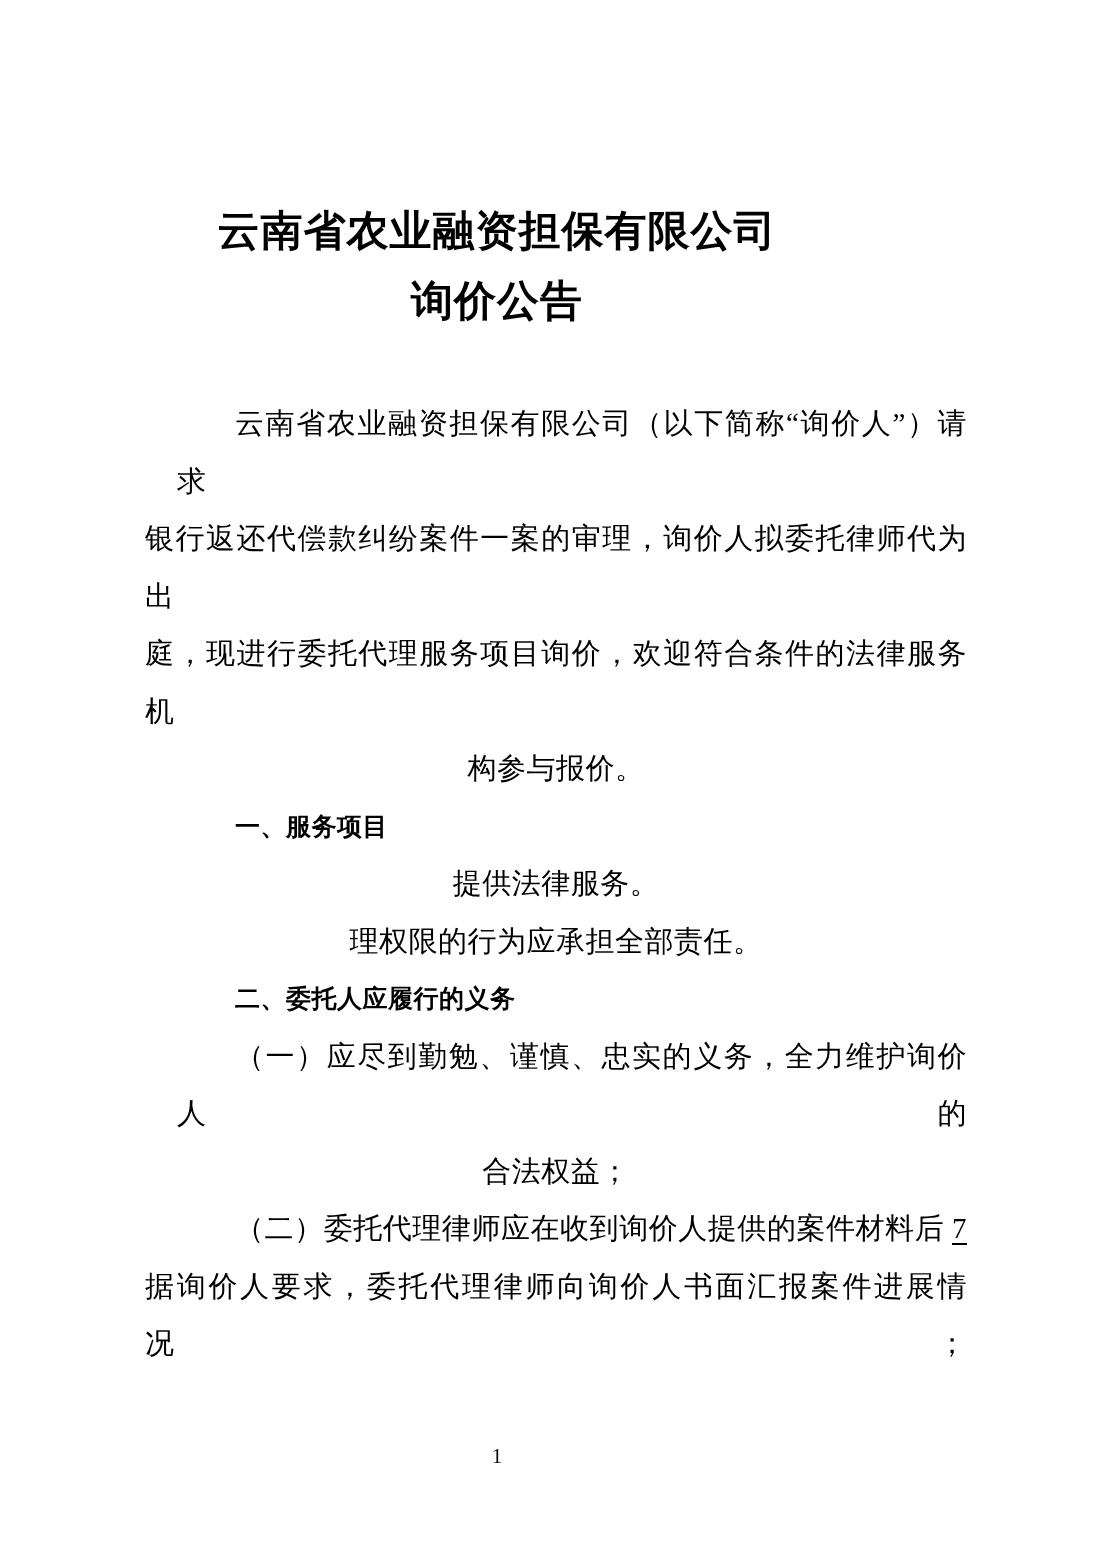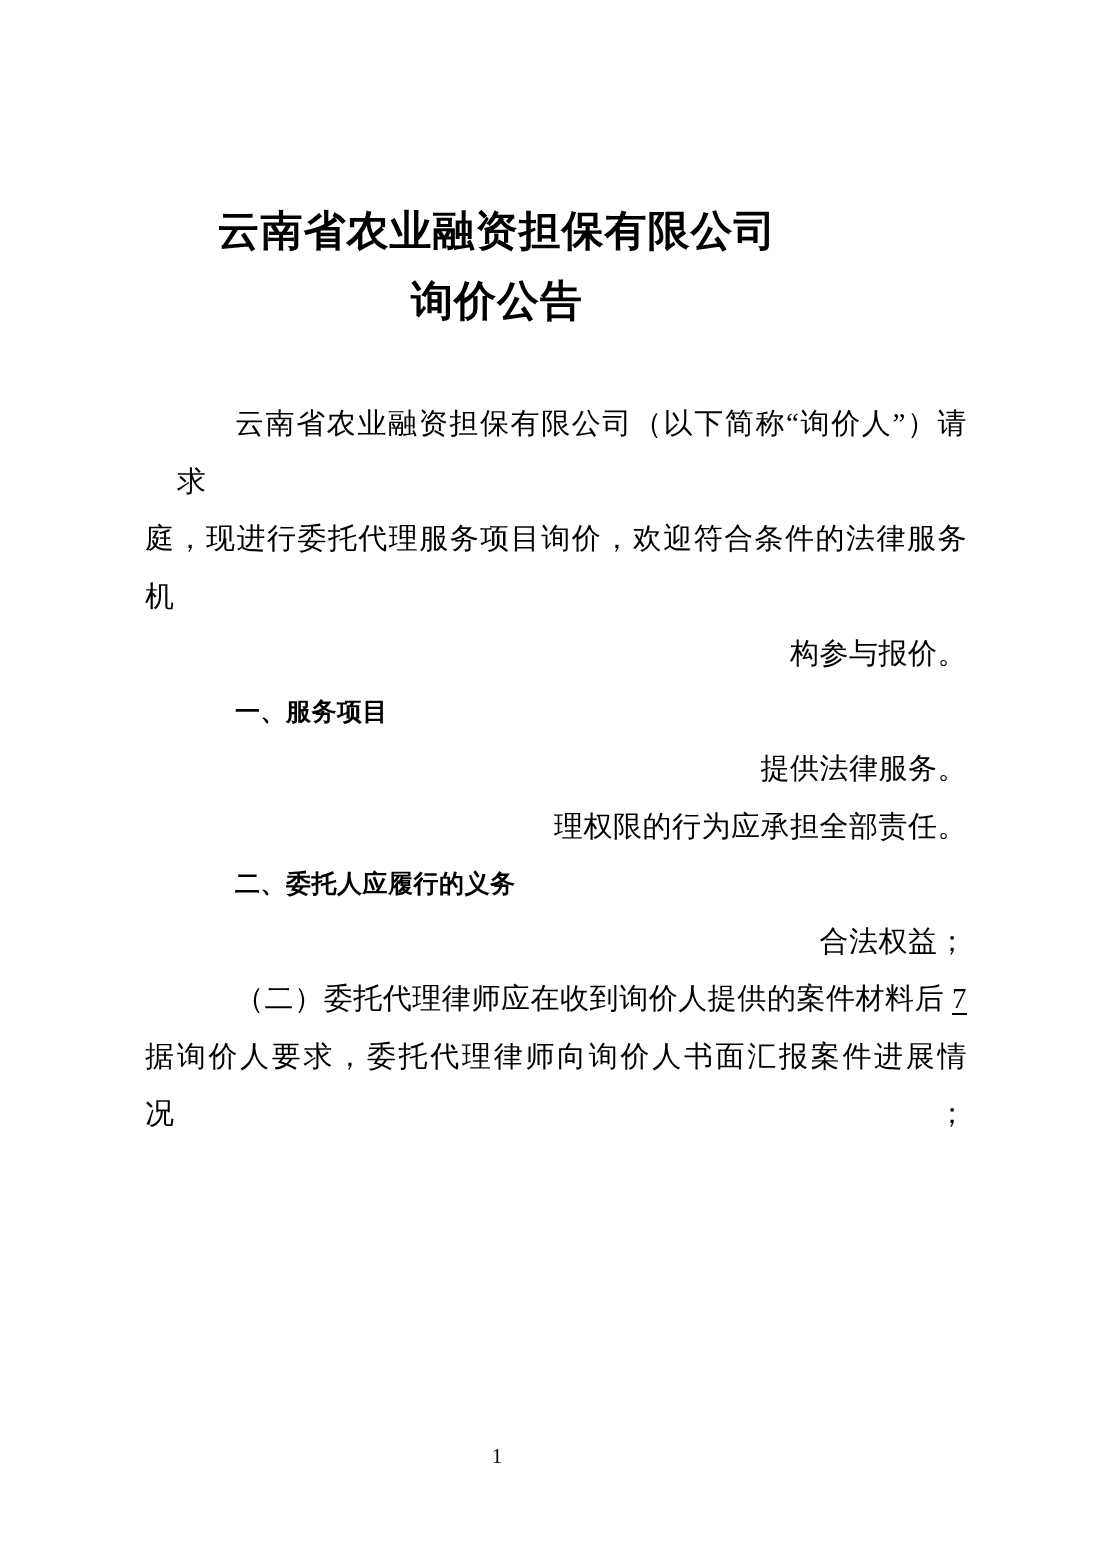--- a/index.html
+++ b/index.html
@@ -31,21 +31,21 @@
   .body-block {
     position: absolute;
     top: 395px;
     left: 145px;
     width: 822px;
     font-size: 29px;
     line-height: 57.5px;
     letter-spacing: 0.5px;
   }
   .line {
-    text-align: right;
+    text-align: center;
     white-space: normal;
   }
   .line.full {
     text-align: justify;
     text-align-last: justify;
   }
   .line.indent {
     text-indent: 58px;
     margin-left: 32px;
   }
@@ -75,26 +75,28 @@
 
 <div class="page">
 
   <div class="title-block">
     <div>云南省农业融资担保有限公司</div>
     <div>询价公告</div>
   </div>
 
   <div class="body-block">
     <div class="line indent full">云南省农业融资担保有限公司（以下简称“询价人”）请求</div>
+    <div class="line full">银行返还代偿款纠纷案件一案的审理，询价人拟委托律师代为出</div>
     <div class="line full">庭，现进行委托代理服务项目询价，欢迎符合条件的法律服务机</div>
     <div class="line">构参与报价。</div>
     <div class="line indent heading">一、服务项目</div>
     <div class="line">提供法律服务。</div>
     <div class="line">理权限的行为应承担全部责任。</div>
     <div class="line indent heading">二、委托人应履行的义务</div>
+    <div class="line indent full">（一）应尽到勤勉、谨慎、忠实的义务，全力维护询价人的</div>
     <div class="line">合法权益；</div>
     <div class="line indent full"><span>（二）委托代理律师应在收到询价人提供的案件材料后 </span><span class="u">7</span></div>
     <div class="line full">据询价人要求，委托代理律师向询价人书面汇报案件进展情况；</div>
 
   </div>
 
   <div class="page-number">1</div>
 
 </div>
 

